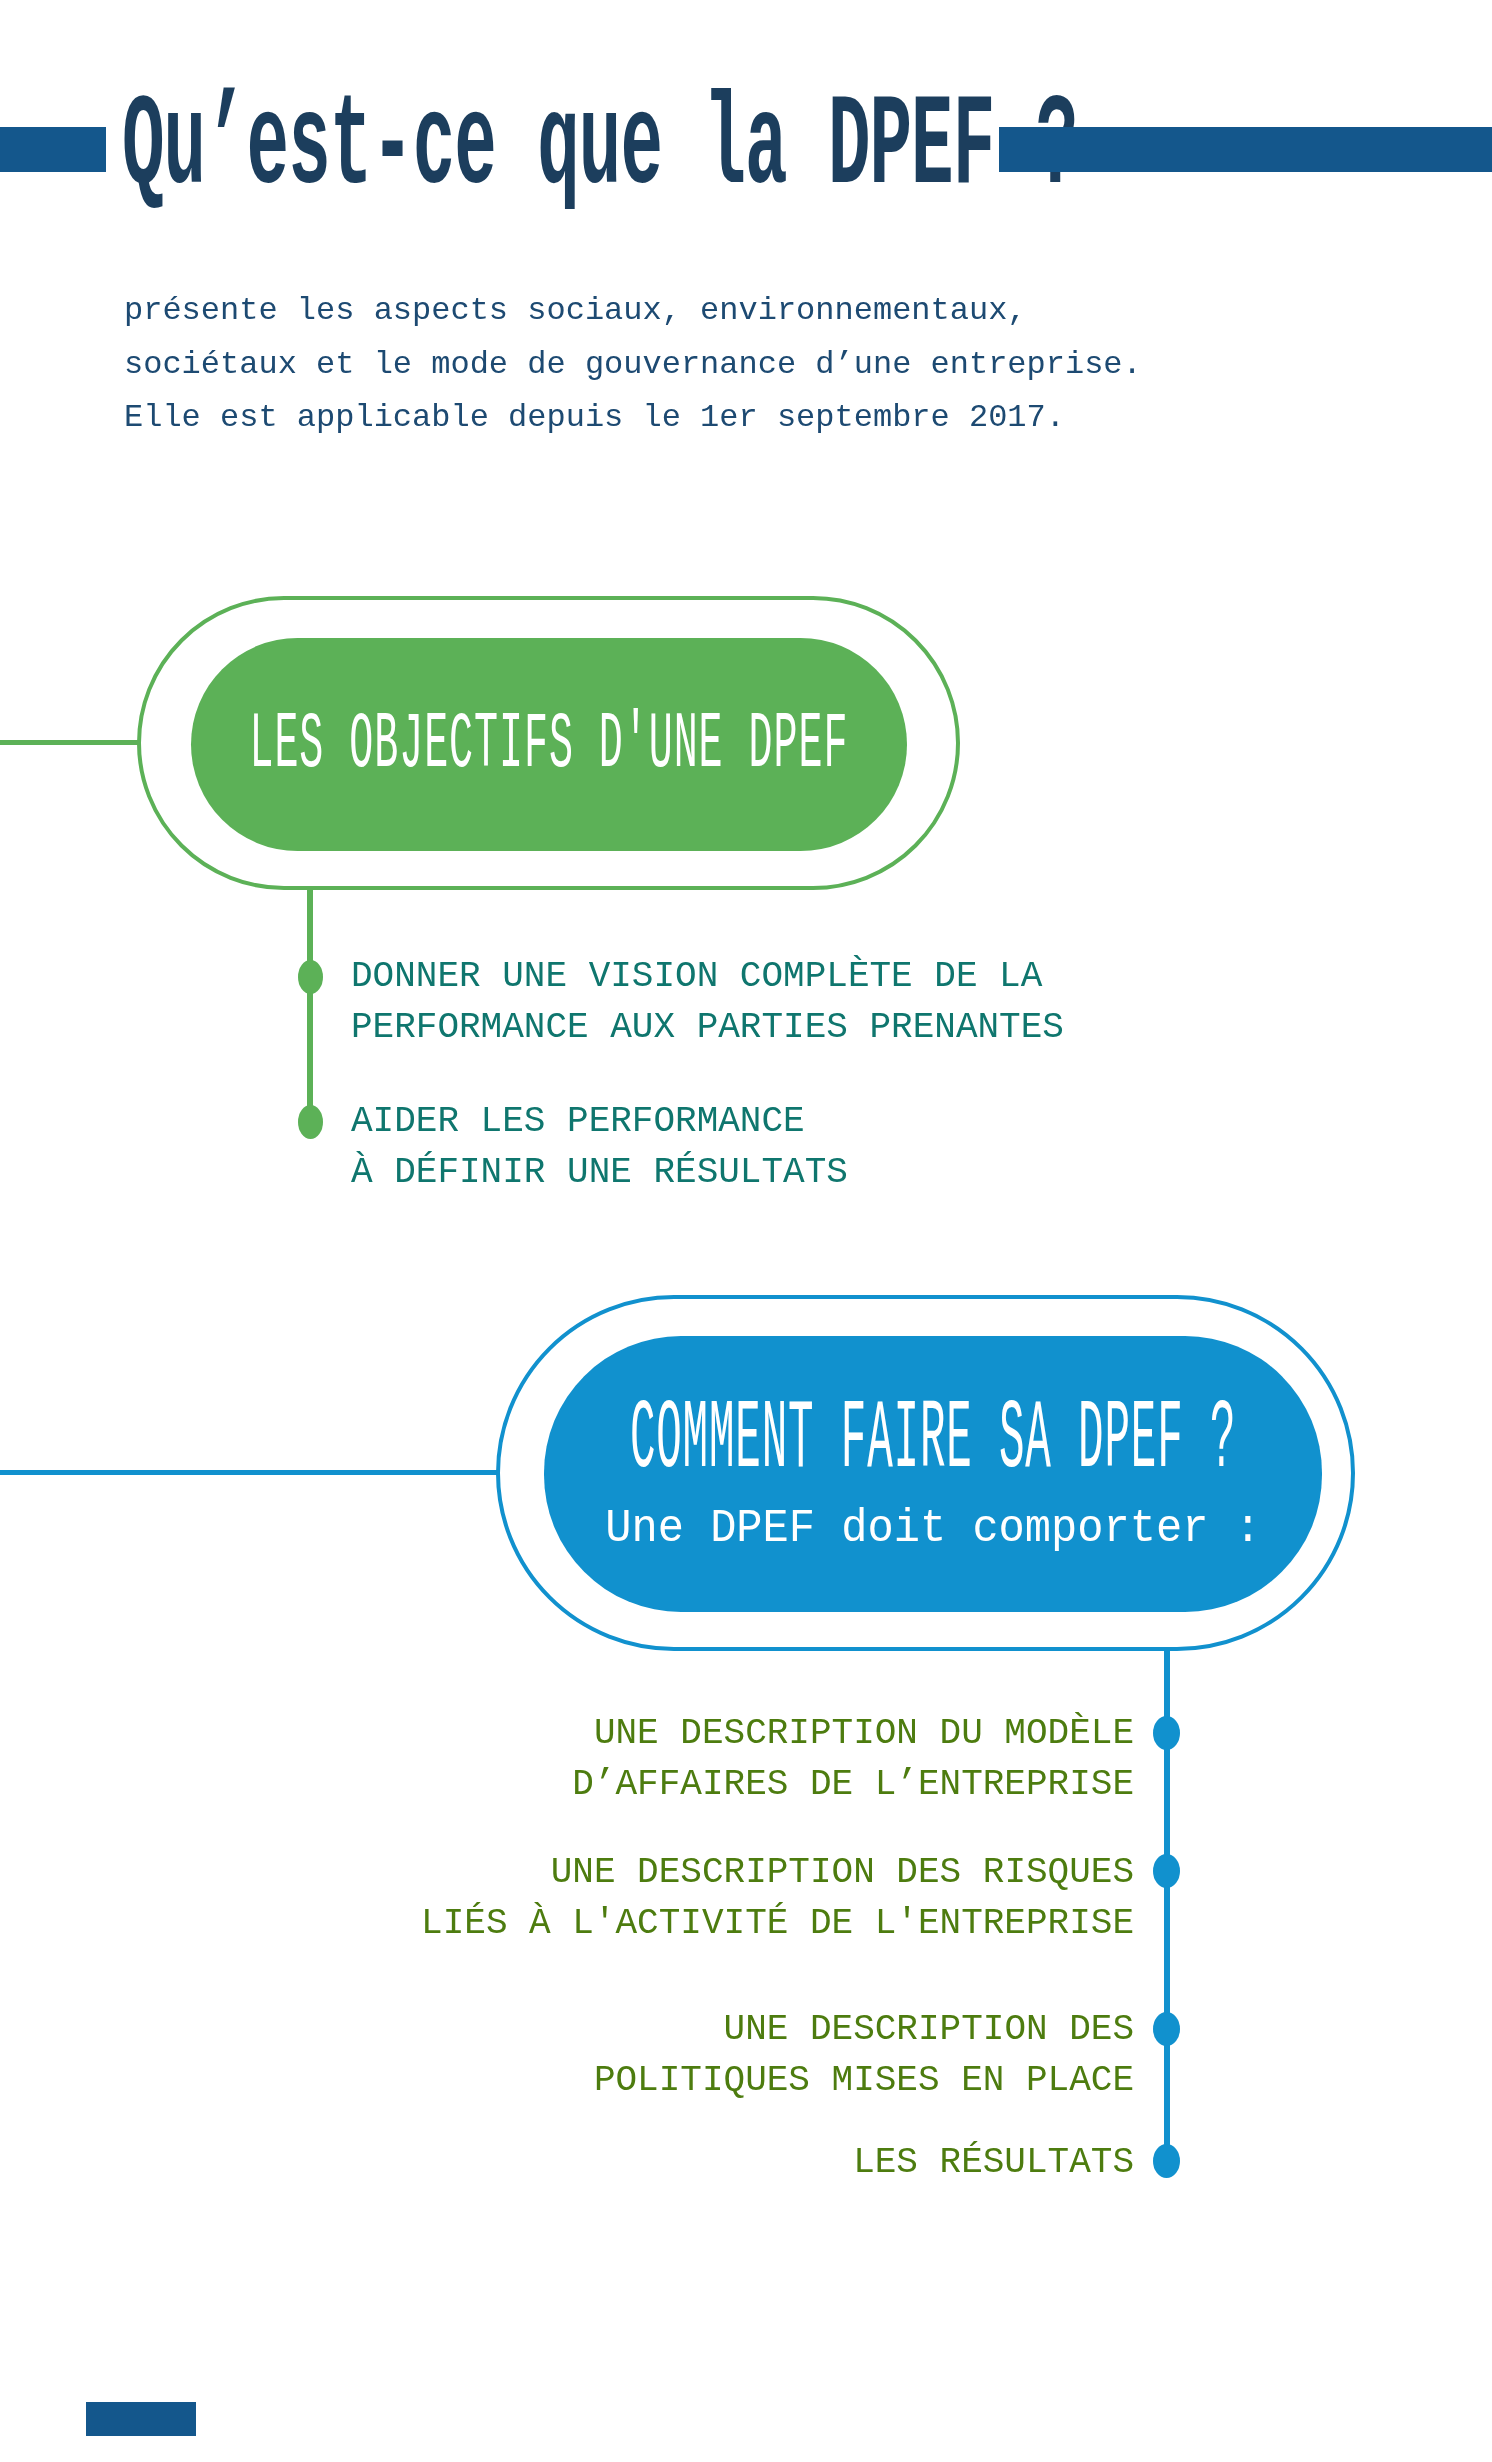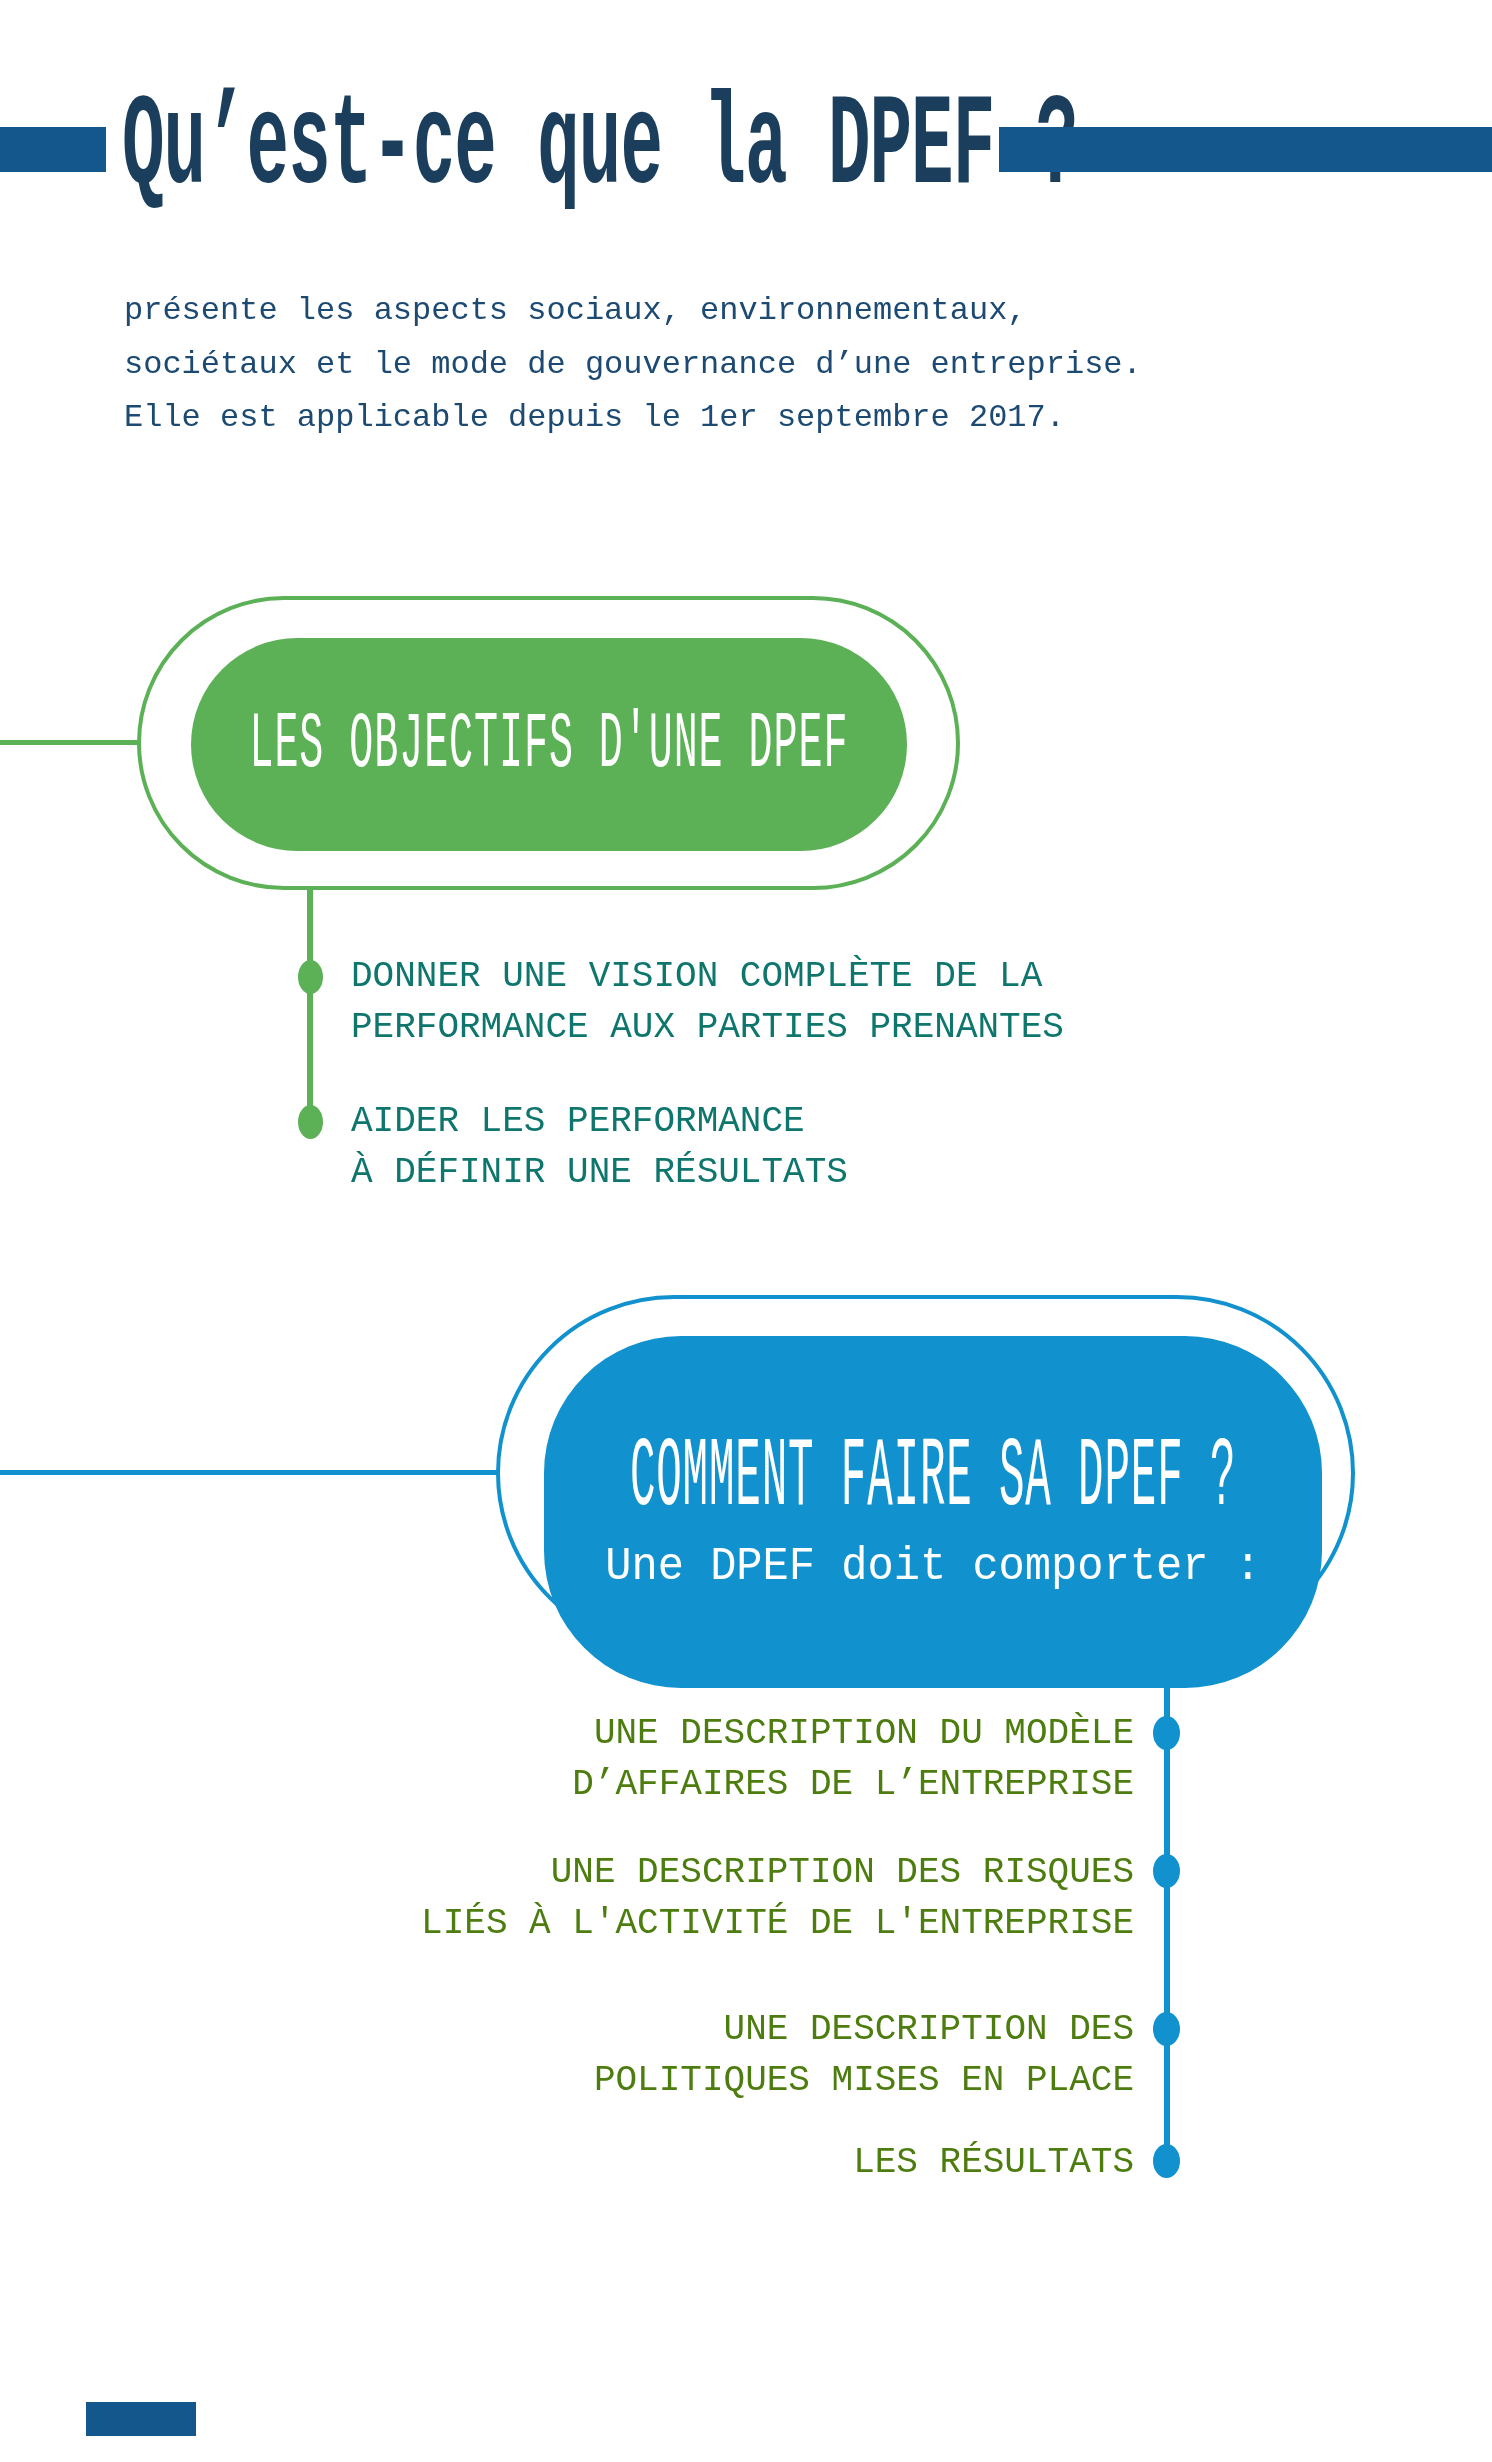--- a/index.html
+++ b/index.html
@@ -53,21 +53,21 @@
   .g-b2 { top:1096px; }
 
   
   .blue { color:#4d7c0f; }
   .b-hline { position:absolute; left:0; top:1470px; width:499px; height:4.8px; background:#1191ce; }
   .b-outer {
     position:absolute; left:496px; top:1295px; width:859px; height:356px;
     border:4.8px solid #1191ce; border-radius:179px; background:#ffffff; box-sizing:border-box;
   }
   .b-inner {
-    position:absolute; left:544px; top:1336px; width:778px; height:352px;
+    position:absolute; left:544px; top:1336px; width:778px; height:276px;
     background:#1191ce; border-radius:137px;
     display:flex; flex-direction:column; align-items:center; justify-content:center;
   }
   .b-heading {
     color:#ffffff; font-size:99px; line-height:0.95; white-space:nowrap; letter-spacing:1.9px;
     transform:scaleX(0.43); transform-origin:center;
   }
   .b-subheading {
     color:#ffffff; font-size:46px; margin-top:15.3px; white-space:nowrap;
     transform:scaleX(0.95); transform-origin:center;

